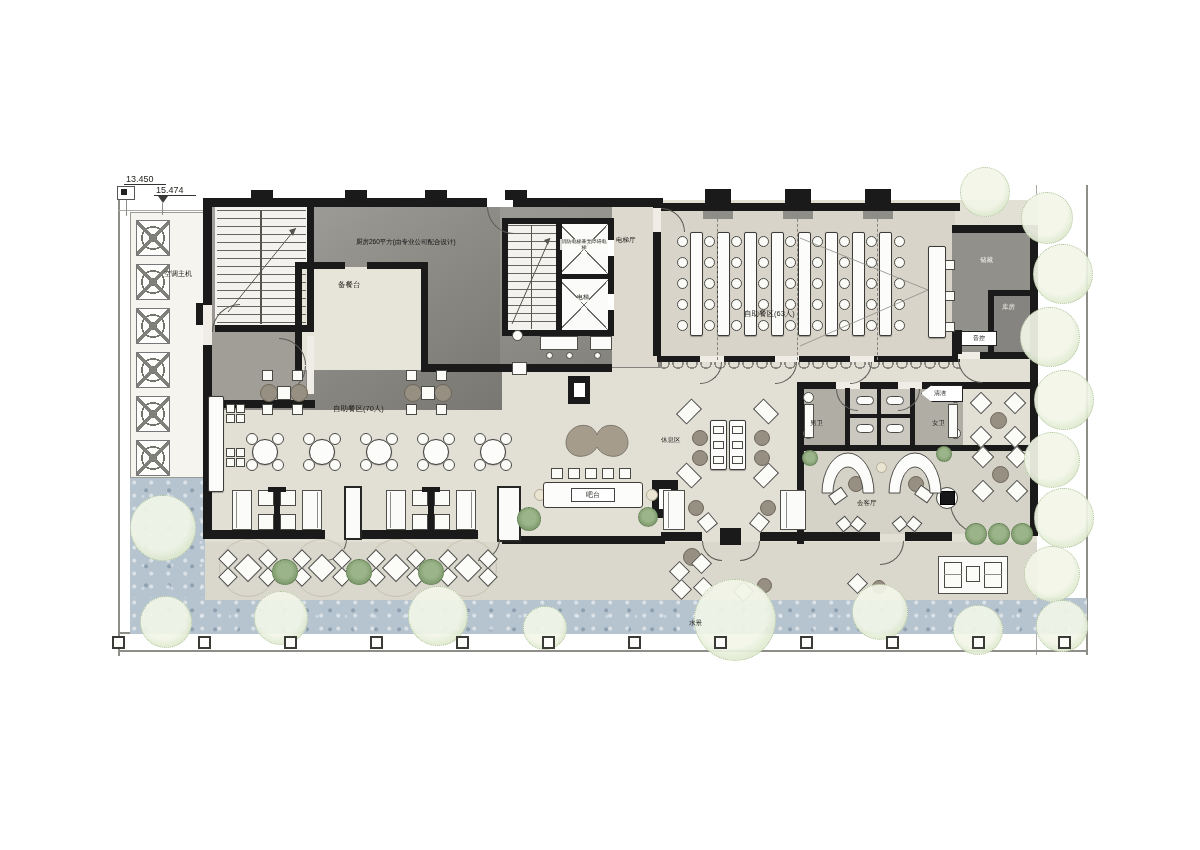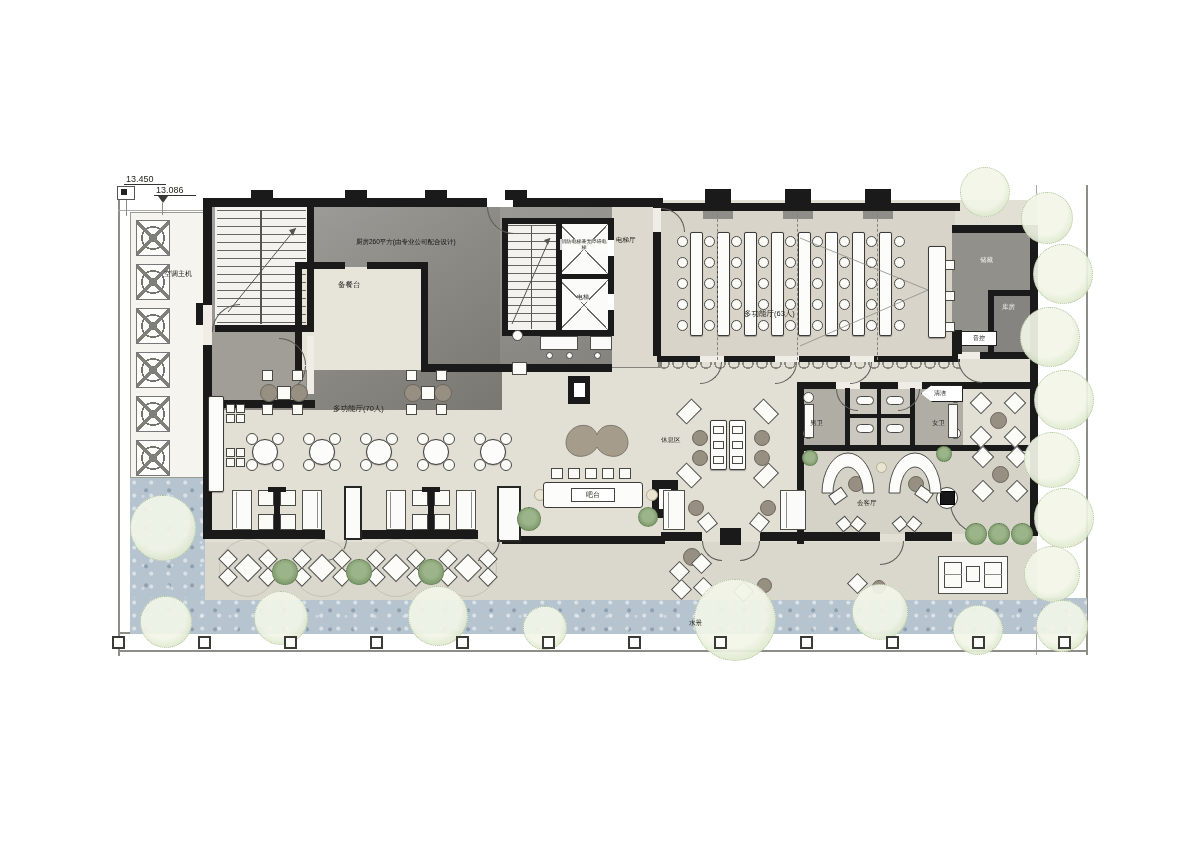--- a/index.html
+++ b/index.html
@@ -491,35 +491,35 @@
     <path d="M228,312 L296,228" stroke="#55544f" stroke-width="1" fill="none"></path>
     <polygon points="296,228 289,230 293,236" fill="#55544f"></polygon>
     <path d="M512,324 L550,238" stroke="#55544f" stroke-width="1" fill="none"></path>
     <polygon points="550,238 544,240 548,245" fill="#55544f"></polygon>
     <path d="M566,443 C566,431 577,423 588,426 C592,427 596,431 597,435 C598,431 602,427 606,426 C617,423 628,431 628,443 C628,452 619,458 610,456 C604,455 599,451 597,447 C595,451 590,455 584,456 C575,458 566,452 566,443 Z" fill="#a59c8c" stroke="#6f6961" stroke-width="0.8"></path>
     <path d="M822,493 A26,40 0 0 1 874,493 L863,493 A15,26 0 0 0 833,493 Z" fill="#fcfcfa" stroke="#3f3e3b" stroke-width="0.9"></path>
     <path d="M889,493 A26,40 0 0 1 941,493 L930,493 A15,26 0 0 0 900,493 Z" fill="#fcfcfa" stroke="#3f3e3b" stroke-width="0.9"></path>
   </svg>
 
   <div class="lbl" style="left:126px;top:174px;font-size:9px;">13.450</div>
-  <div class="lbl" style="left:156px;top:185px;font-size:9px;">13.086</div>
+  <div class="lbl" style="left:156px;top:185px;font-size:9px;">15.474</div>
   <div class="lbl" style="left:164px;top:269px;font-size:7px;">空调主机</div>
   <div class="lbl" style="left:356px;top:238px;font-size:6.5px;color:#111;">厨房260平方(由专业公司配合设计)</div>
   <div class="lbl" style="left:338px;top:280px;font-size:7.5px;">备餐台</div>
   <div class="lbl" style="left:560px;top:239px;width:48px;font-size:5px;line-height:5.5px;text-align:center;white-space:normal;background:rgba(251,251,249,.85);">消防电梯兼无障碍电梯</div>
   <div class="lbl" style="left:577px;top:293px;font-size:6px;background:rgba(251,251,249,.85);">电梯</div>
   <div class="lbl" style="left:616px;top:236px;font-size:6.5px;">电梯厅</div>
-  <div class="lbl" style="left:744px;top:309px;font-size:7.5px;">多功能厅(63人)</div>
+  <div class="lbl" style="left:744px;top:309px;font-size:7.5px;">自助餐区(63人)</div>
   <div class="lbl" style="left:980px;top:256px;font-size:6.5px;color:#f0efe9;">储藏</div>
   <div class="lbl" style="left:1002px;top:303px;font-size:6.5px;color:#f0efe9;">库房</div>
   <div class="lbl" style="left:810px;top:419px;font-size:6.5px;">男卫</div>
   <div class="lbl" style="left:932px;top:419px;font-size:6.5px;">女卫</div>
   <div class="lbl" style="left:857px;top:499px;font-size:6.5px;">会客厅</div>
   <div class="lbl" style="left:661px;top:436px;font-size:6.5px;">休息区</div>
-  <div class="lbl" style="left:333px;top:404px;font-size:7.5px;">多功能厅(70人)</div>
+  <div class="lbl" style="left:333px;top:404px;font-size:7.5px;">自助餐区(70人)</div>
   <div class="lbl" style="left:689px;top:619px;font-size:6.5px;">水景</div>
 
   <div class="bar g" style="left:543px;top:482px;width:100px;height:26px;">
     <span class="barlbl">吧台</span>
   </div>
   <div class="cleanarrow g" style="left:921px;top:385px;width:42px;height:17px;">
     <span>清洁</span>
   </div>
   <div class="audiobox g" style="left:961px;top:331px;width:36px;height:15px;">
     <span>音控</span>

